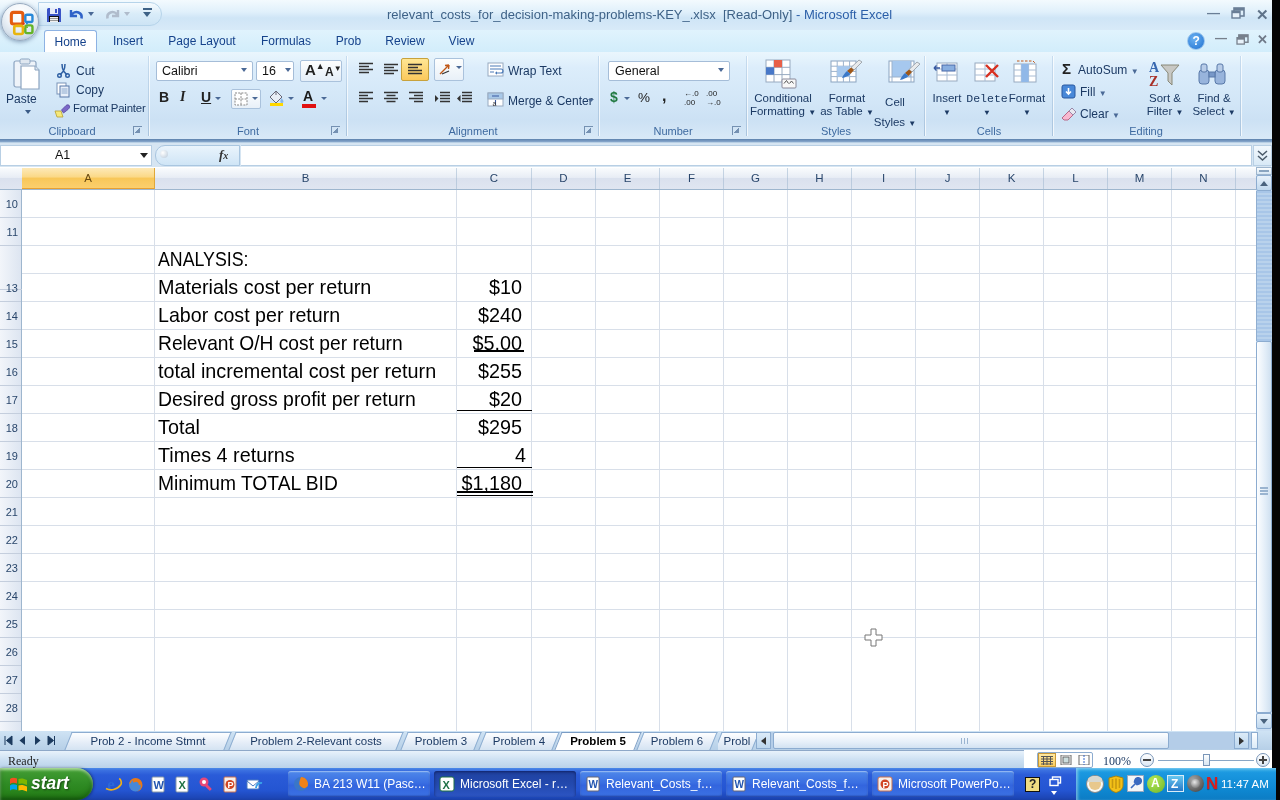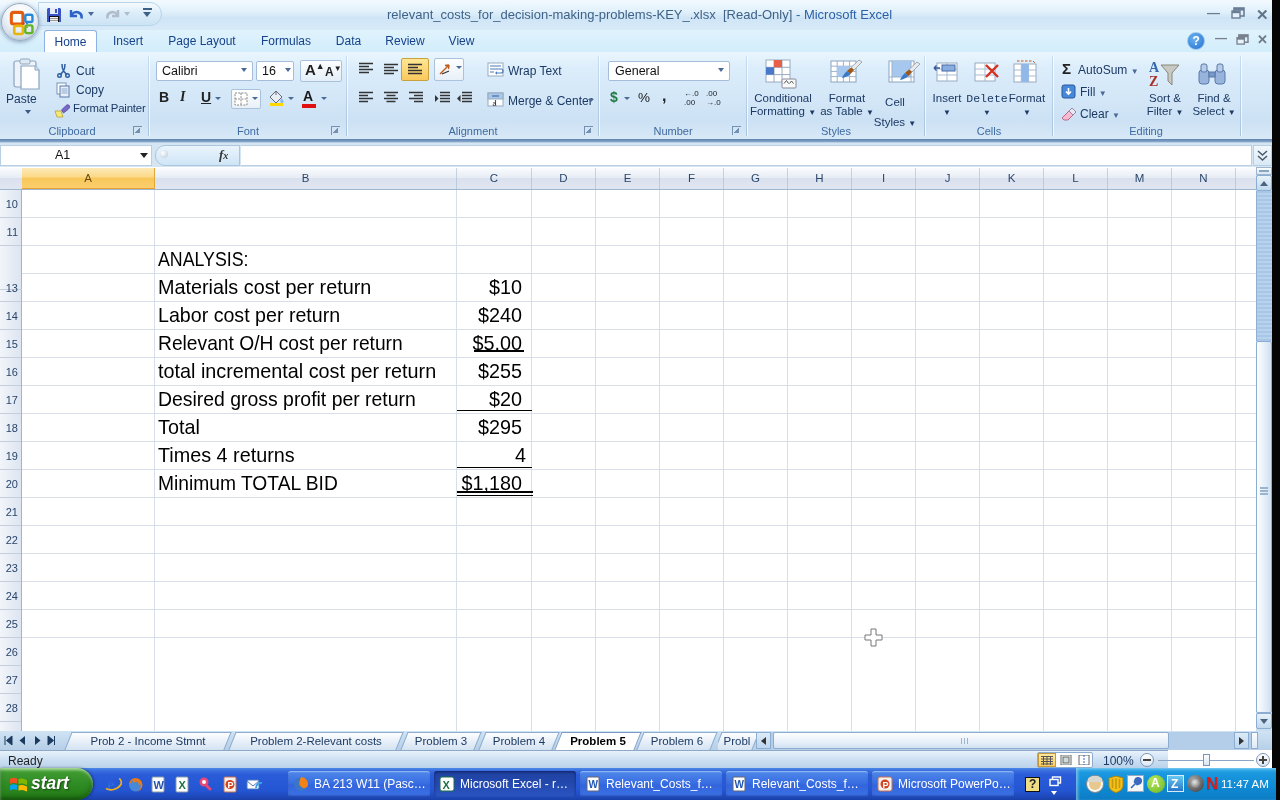--- a/index.html
+++ b/index.html
@@ -64,22 +64,22 @@
 .stab.active:before { background:#fff; border-color:#7a9cc4; }
 .taskbtn { position:absolute; top:3px; width:142px; height:26px; border-radius:3px;
   background:linear-gradient(#639bf0 0%, #4a82e8 10%, #3a6fe2 45%, #3365de 55%, #3a6fe2 90%, #2e5cd0 100%);
   box-shadow:inset 0 1px 1px rgba(255,255,255,.35), inset 0 -1px 2px rgba(0,0,30,.25);
   color:#fff; font-size:12px; }
 .taskbtn span { position:absolute; left:26px; top:6px; white-space:nowrap; overflow:hidden; max-width:112px; }
 .taskbtn.active { background:linear-gradient(#1f41a0 0%, #2349ae 50%, #2c55c4 100%);
   box-shadow:inset 0 1px 3px rgba(0,0,40,.5); }
 
 
-#statusbar { position:absolute; left:0; top:750px; width:1168px; height:18px;
-  background:linear-gradient(#e8f2fb,#cbdff2 55%,#b9d2ea); border-top:1px solid #8ea8c8; }
+#statusbar { position:absolute; left:0; top:750px; width:1024px; height:18px;
+  background:linear-gradient(#e8f2fb,#cbdff2 55%,#b9d2ea); border-top:1px solid #8ea8c8;font-family:Liberation Serif, serif; }
 
 
 #taskbar { position:absolute; left:0; top:768px; width:1280px; height:32px;
   background:linear-gradient(#4a89e8 0%, #3a6fe0 8%, #2a5bd8 22%, #2455d2 70%, #1d47b8 92%, #1a40a8 100%); }
 
 
 #rightedge { position:absolute; left:1272px; top:0; width:8px; height:768px; background:#050505; }
 </style>
 </head>
 <body>
@@ -123,21 +123,21 @@
       <rect x="1" y="4" width="8" height="2.2" fill="#6a7e96"></rect>
     </svg>
     <div class="winbtn" style="left:1256px;top:6px;font-size:15px;color:#5f7389;">✕</div>
 
   </div>
   <div id="tabrow">
     <div class="rtab" id="tab-home" style="left:44px;width:53px;">Home</div>
     <div class="rtab" style="left:103px;width:50px;">Insert</div>
     <div class="rtab" style="left:158px;width:88px;">Page Layout</div>
     <div class="rtab" style="left:251px;width:70px;">Formulas</div>
-    <div class="rtab" style="left:326px;width:45px;">Data</div>
+    <div class="rtab" style="left:326px;width:45px;">Prob</div>
     <div class="rtab" style="left:376px;width:58px;">Review</div>
     <div class="rtab" style="left:439px;width:45px;">View</div>
 
     <div class="abs" style="left:1187px;top:2px;width:18px;height:18px;border-radius:50%;background:radial-gradient(circle at 40% 35%,#6db3f2,#1e6fd0);border:1.5px solid #9cc7ee;"></div>
     <div class="abs" style="left:1192.5px;top:4px;color:#fff;font-size:12px;font-weight:bold;">?</div>
     <div class="winbtn" style="left:1215px;top:1px;font-size:12px;color:#77808c;">—</div>
     <svg class="abs" style="left:1236px;top:4px" width="13" height="11" viewBox="0 0 14 12">
       <rect x="3" y="1" width="10" height="8" fill="none" stroke="#77808c" stroke-width="1.6"></rect>
       <rect x="3" y="1" width="10" height="2.6" fill="#77808c"></rect>
       <rect x="1" y="4" width="8" height="7" fill="#e8f2fa" stroke="#77808c" stroke-width="1.4"></rect>

